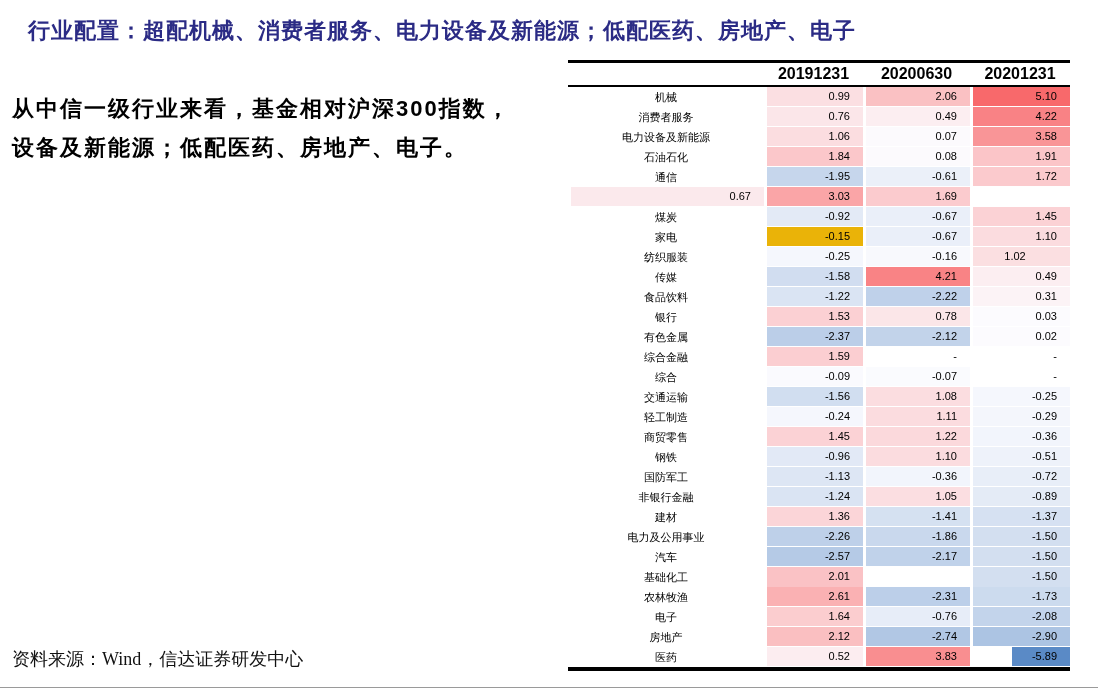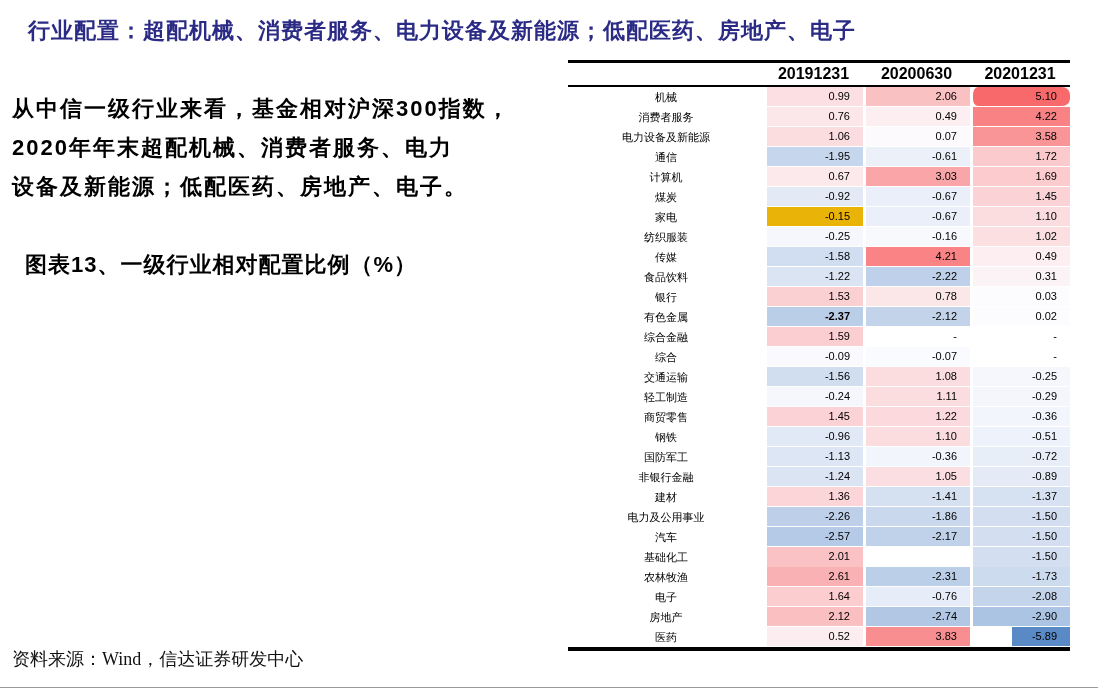--- a/index.html
+++ b/index.html
@@ -47,87 +47,90 @@
 </style>
 </head>
 <body>
 
 <div class="sheet">
 
   <div class="title" style="color: rgb(43, 43, 133);">行业配置：超配机械、消费者服务、电力设备及新能源；低配医药、房地产、电子</div>
 
   <div class="para">
     <div>从中信一级行业来看，基金相对沪深300指数，</div>
-    <div>2020年年末超配机械、消费者服务、电力</div>
     <div>设备及新能源；低配医药、房地产、电子。</div>
   </div>
 
-  <div class="caption">图表13、一级行业相对配置比例（%）</div>
 
   <div class="source">资料来源：Wind，信达证券研发中心</div>
 
   <div class="page-divider"></div>
 
   <div class="heattable">
     <div class="t-topline"></div>
     <div class="t-header">
       <div class="t-colhead"></div>
       <div class="t-colhead">20191231</div>
       <div class="t-colhead">20200630</div>
       <div class="t-colhead">20201231</div>
     </div>
     <div class="t-headline"></div>
     <div id="table-body">
         <div class="t-row">
           <div class="t-label">机械</div>
           <div class="t-cell" style="background: rgb(251, 223, 226);">0.99</div>
           <div class="t-cell" style="background: rgb(250, 193, 195);">2.06</div>
-          <div class="t-cell" style="background: rgb(248, 105, 107); border-radius: 8px;">5.10</div>
+          <div class="t-cell" style="background: rgb(248, 105, 107);">5.10</div>
         </div>
         <div class="t-row">
           <div class="t-label">消费者服务</div>
           <div class="t-cell" style="background: rgb(251, 230, 233);">0.76</div>
           <div class="t-cell" style="background: rgb(252, 238, 241);">0.49</div>
           <div class="t-cell" style="background: rgb(249, 130, 133);">4.22</div>
         </div>
         <div class="t-row">
           <div class="t-label">电力设备及新能源</div>
           <div class="t-cell" style="background: rgb(251, 221, 224);">1.06</div>
           <div class="t-cell" style="background: rgb(252, 250, 253);">0.07</div>
           <div class="t-cell" style="background: rgb(249, 149, 151);">3.58</div>
         </div>
         <div class="t-row">
+          <div class="t-label">石油石化</div>
+          <div class="t-cell" style="background: rgb(251, 199, 202);">1.84</div>
+          <div class="t-cell" style="background: rgb(252, 250, 253);">0.08</div>
+          <div class="t-cell" style="background: rgb(251, 197, 200);">1.91</div>
+        </div>
+        <div class="t-row">
           <div class="t-label">通信</div>
           <div class="t-cell" style="background: rgb(198, 214, 236);">-1.95</div>
           <div class="t-cell" style="background: rgb(235, 240, 249);">-0.61</div>
           <div class="t-cell" style="background: rgb(251, 202, 205);">1.72</div>
         </div>
         <div class="t-row">
-          <div class="t-label">计算机</div>
           <div class="t-cell" style="background: rgb(251, 233, 236);">0.67</div>
           <div class="t-cell" style="background: rgb(250, 165, 167);">3.03</div>
           <div class="t-cell" style="background: rgb(251, 203, 206); text-align: right;">1.69</div>
         </div>
         <div class="t-row">
           <div class="t-label">煤炭</div>
           <div class="t-cell" style="background: rgb(227, 234, 246);">-0.92</div>
           <div class="t-cell" style="background: rgb(234, 239, 249);">-0.67</div>
           <div class="t-cell" style="background: rgb(251, 210, 213);">1.45</div>
         </div>
         <div class="t-row">
           <div class="t-label">家电</div>
           <div class="t-cell" style="background: #eab308;">-0.15</div>
           <div class="t-cell" style="background: rgb(234, 239, 249);">-0.67</div>
           <div class="t-cell" style="background: rgb(251, 220, 223);">1.10</div>
         </div>
         <div class="t-row">
           <div class="t-label">纺织服装</div>
           <div class="t-cell" style="background: rgb(245, 247, 253);">-0.25</div>
           <div class="t-cell" style="background: rgb(248, 249, 253);">-0.16</div>
-          <div class="t-cell" style="background: rgb(251, 223, 225);">1.02</div>
+          <div class="t-cell" style="background: rgb(251, 223, 225); text-align: center;">1.02</div>
         </div>
         <div class="t-row">
           <div class="t-label">传媒</div>
           <div class="t-cell" style="background: rgb(209, 221, 240);">-1.58</div>
           <div class="t-cell" style="background: rgb(249, 131, 133);">4.21</div>
           <div class="t-cell" style="background: rgb(252, 238, 241);">0.49</div>
         </div>
         <div class="t-row">
           <div class="t-label">食品饮料</div>
           <div class="t-cell" style="background: rgb(218, 228, 243);">-1.22</div>
@@ -135,21 +138,21 @@
           <div class="t-cell" style="background: rgb(252, 243, 246);">0.31</div>
         </div>
         <div class="t-row">
           <div class="t-label">银行</div>
           <div class="t-cell" style="background: rgb(251, 208, 211);">1.53</div>
           <div class="t-cell" style="background: rgb(251, 230, 232);">0.78</div>
           <div class="t-cell" style="background: rgb(252, 251, 254);">0.03</div>
         </div>
         <div class="t-row">
           <div class="t-label">有色金属</div>
-          <div class="t-cell" style="background: rgb(187, 206, 232); font-weight: bold;">-2.37</div>
+          <div class="t-cell" style="background: rgb(187, 206, 232);">-2.37</div>
           <div class="t-cell" style="background: rgb(194, 211, 234);">-2.12</div>
           <div class="t-cell" style="background: rgb(252, 251, 254);">0.02</div>
         </div>
         <div class="t-row">
           <div class="t-label">综合金融</div>
           <div class="t-cell" style="background: rgb(251, 206, 209);">1.59</div>
           <div class="t-cell" style="background: rgb(255, 255, 255);">-</div>
           <div class="t-cell" style="background: rgb(255, 255, 255);">-</div>
         </div>
         <div class="t-row">

